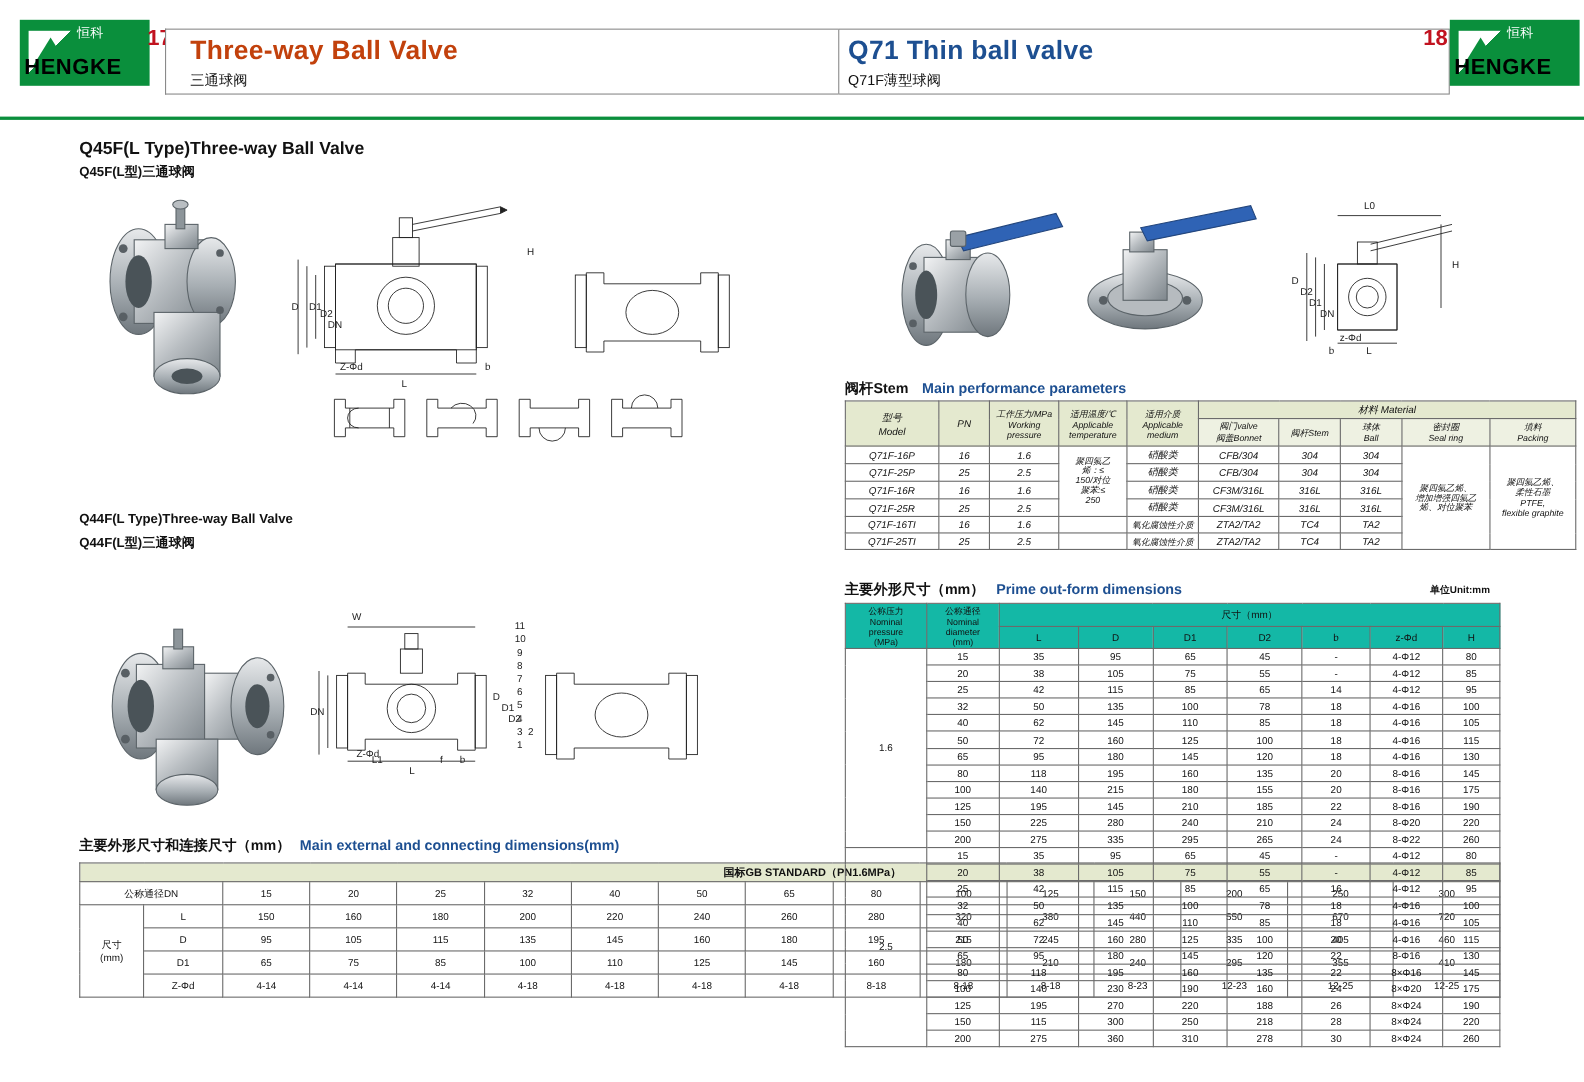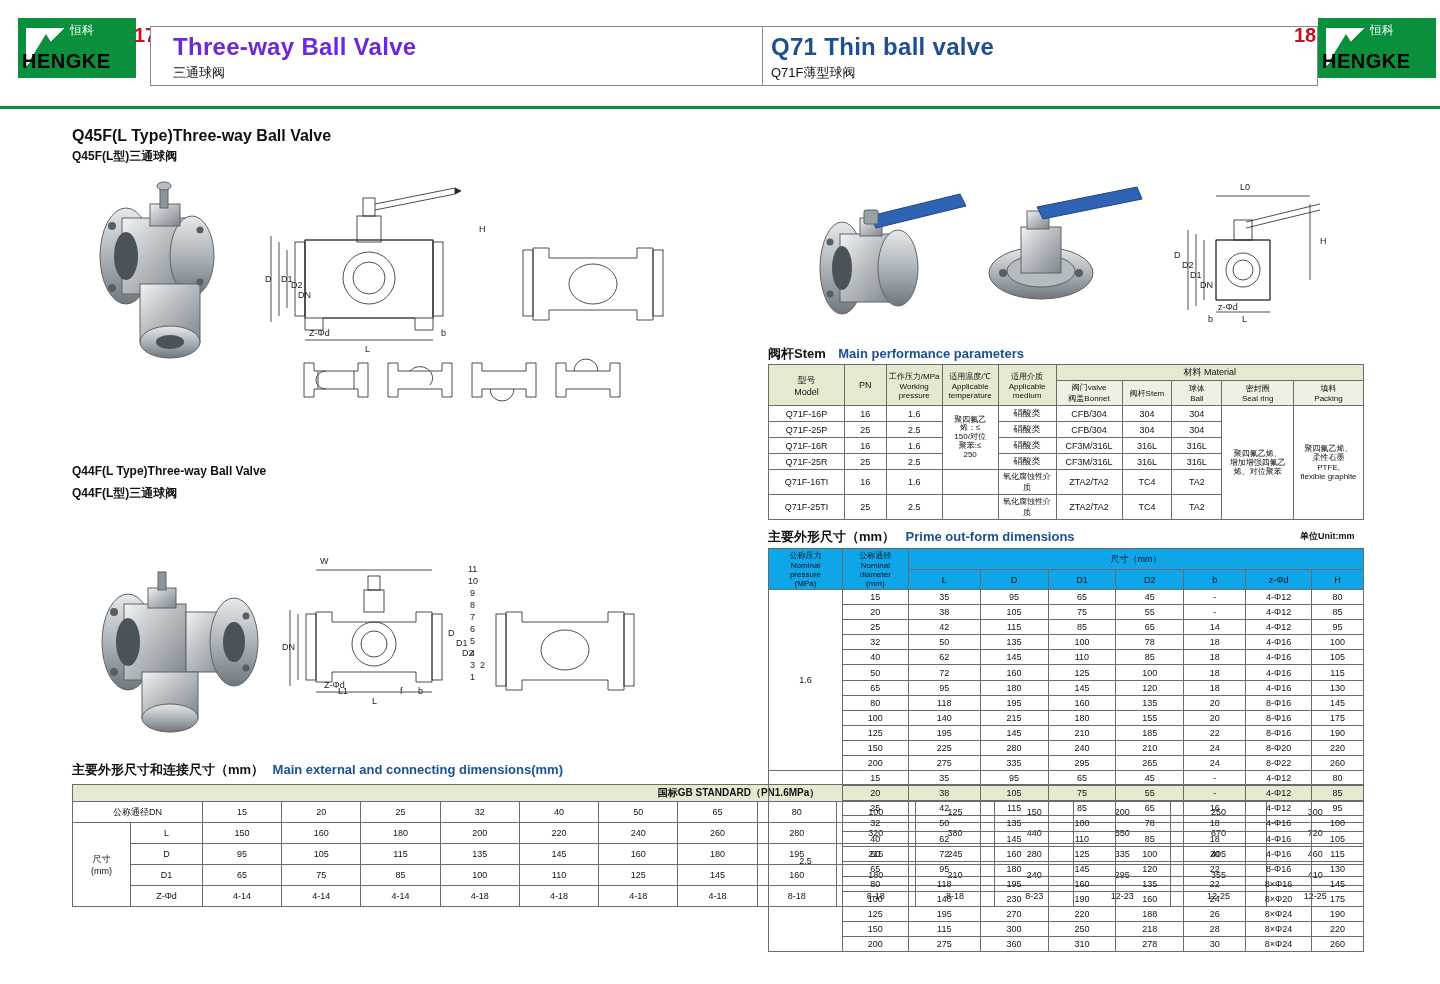--- a/index.html
+++ b/index.html
@@ -34,21 +34,21 @@
   .pnum { position:absolute; top:24px; width:34px; height:26px; color:#c1121f; font-size:20px; font-weight:bold; text-align:center; }
   .pnum.left { left:128px; }
   .pnum.right { left:1288px; }
 
   .title-band {
     position:absolute; top:26px; height:60px;
     border:1px solid #8a8a8a; background:#fff;
   }
   .title-band.left { left:150px; width:612px; border-right:none;}
   .title-band.right { left:762px; width:556px; }
-  .t-en { font-size:24px; font-weight:bold; color:#6d28d9; letter-spacing:.3px; }
+  .t-en { font-size:24px; font-weight:bold; color:#c2410c; letter-spacing:.3px; }
   .t-cn { font-size:13px; color:#111; margin-top:3px; }
   .tb-inner { padding:6px 0 0 22px; }
   .t-en.blue { color:#1d4f91; }
   .hdr-rule { position:absolute; left:0; top:106px; width:1440px; height:3px; background:#0a8f3c; }
 
   
   .sect-cn { font-size:13px; font-weight:bold; color:#111; }
   .sect-en { font-size:13px; font-weight:bold; color:#1d4f91; }
 
   
@@ -69,29 +69,29 @@
   .tbl-bl { position:absolute; left:72px; top:784px; width:1292px; }
   .tbl-bl table { width:1292px; }
   .tbl-bl .ttlcell { background:#e4e9cf; font-weight:bold; font-size:10px; height:17px;padding-left:43px; }
   .tbl-bl td { height:21px; }
 
   .sec-bl { position:absolute; left:72px; top:760px; }
 
   
   .sec-perf { position:absolute; left:768px; top:344px; }
   .tbl-perf { position:absolute; left:768px; top:364px; }
-  .tbl-perf table { width:596px; }
+  .tbl-perf table { width:665px;font-style:italic; }
   .tbl-perf td { height:15px; }
 
   .sec-dim { position:absolute; left:768px; top:527px; }
   .unit-note { position:absolute; left:1300px; top:530px; font-size:9px;font-weight:bold; }
   .tbl-dim { position:absolute; left:768px; top:548px; }
   .tbl-dim table { width:596px; }
   .tbl-dim td { height:15.1px; }
-  .green-head { background:#0ea5e9;margin-left:44px; }
+  .green-head { background:#14b8a6;margin-left:44px; }
 </style>
 </head>
 <body>
 
 <div class="page">
 
   <div class="hdr">
     <div class="logo-box left">
       <div class="logo-mark"></div>
       <div class="logo-cn">恒科</div>

